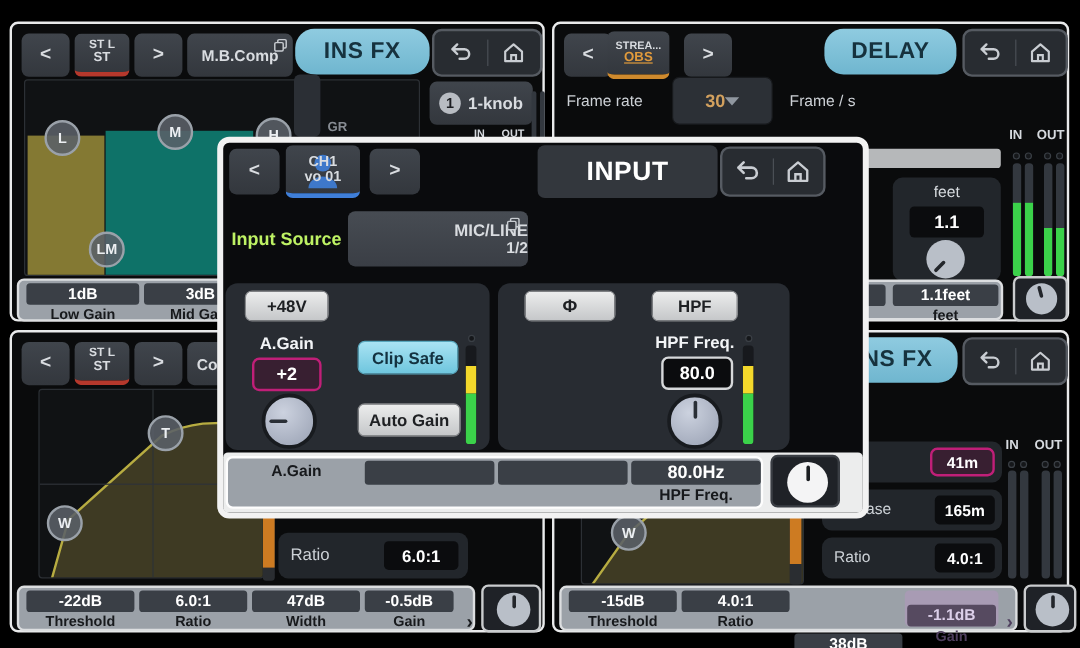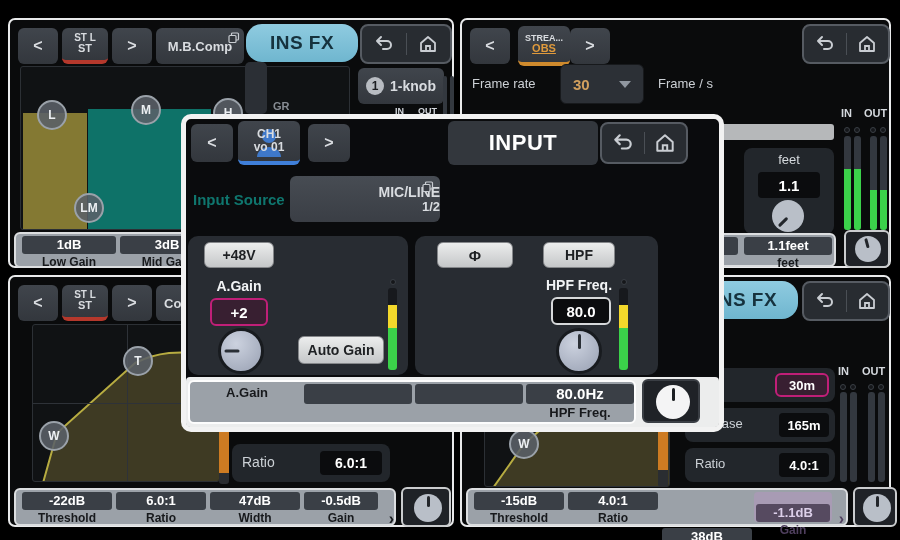--- a/index.html
+++ b/index.html
@@ -131,41 +131,42 @@
       </div>
       <div class="pcol" style="left:300px;width:94px;">
         <div class="pval"></div>
         <div class="plbl"></div>
       </div>
     </div>
   </div>
 
   <div class="panel" style="left:460px;top:18px;width:431px;height:250px;">
     <div class="hbtn" style="left:8px;top:8px;width:40px;height:36px;">&lt;</div>
-    <div class="hbtn two u-orange" style="left:56px;top:6px;width:52px;height:40px;">
+    <div class="hbtn two u-orange" style="left:44px;top:6px;width:52px;height:40px;">
       <span class="l1" style="font-size:9px;">STREA...</span>
       <span class="l2">OBS</span>
     </div>
     <div class="hbtn" style="left:108px;top:8px;width:40px;height:36px;">&gt;</div>
+    <div class="title cyan" style="left:225px;top:4px;width:110px;height:38px;">DELAY</div>
     <div class="navgrp" style="left:340px;top:4px;width:88px;height:40px;">
       <div class="half">
         <svg width="20" height="18" viewBox="0 0 20 18">
           <path d="M7 2 L3 6 L7 10 M3 6 H13 a4 4 0 0 1 0 8 H9" fill="none" stroke="#c9cdd2" stroke-width="2" stroke-linecap="round" stroke-linejoin="round"></path>
         </svg>
       </div>
       <div class="div"></div>
       <div class="half">
         <svg width="20" height="18" viewBox="0 0 20 18">
           <path d="M3 8 L10 2 L17 8 V16 H3 Z" fill="none" stroke="#c9cdd2" stroke-width="1.8" stroke-linejoin="round"></path>
           <path d="M8 16 V11 H12 V16" fill="none" stroke="#c9cdd2" stroke-width="1.8"></path>
         </svg>
       </div>
     </div>
     <span class="abs" style="left:10px;top:56px;font-size:13px;color:#ccd0d5;">Frame rate</span>
-    <div class="abs" style="left:98px;top:44px;width:84px;height:40px;background:#2c3036;border:1px solid #17191c;border-radius:6px;display:flex;align-items:center;justify-content:space-between;padding:0 12px;box-sizing:border-box;">
+    <div class="abs" style="left:98px;top:44px;width:84px;height:40px;background:#2c3036;border:1px solid #17191c;border-radius:6px;display:flex;align-items:center;justify-content:center;padding:0 24px;box-sizing:border-box;">
       <span style="color:#d2a05e;font-size:15px;font-weight:bold;">30</span>
       <span style="width:0;height:0;border-left:6px solid transparent;border-right:6px solid transparent;border-top:7px solid #9097a0;"></span>
     </div>
     <span class="abs" style="left:196px;top:56px;font-size:13px;color:#ccd0d5;">Frame / s</span>
     <div class="abs" style="left:100px;top:104px;width:272px;height:16px;background:#b6b8ba;border-radius:3px;"></div>
     <div class="abs" style="left:282px;top:128px;width:90px;height:86px;background:#22262b;border-radius:8px;">
       <div style="text-align:center;font-size:13px;color:#d6dade;margin-top:4px;">feet</div>
       <div class="vbox" style="left:14px;top:24px;width:62px;height:26px;font-size:15px;">1.1</div>
       <div class="knob flat" style="left:28px;top:52px;width:32px;height:32px;">
           <i style="transform:rotate(-135deg);"></i>
@@ -288,21 +289,21 @@
         <path d="M8 150 L39 106 L110 45 Q125 38 140 37 L186 36 L186 150 Z" fill="rgba(70,66,38,0.85)"></path>
         <path d="M8 150 L39 106 L110 45 Q125 38 140 37 L186 36" fill="none" stroke="#b7ac41" stroke-width="2"></path>
       </svg>
       <div class="bandc" style="left:24px;top:91px;">W</div>
     </div>
     <div class="mtrack" style="left:196px;top:105px;width:10px;height:105px;background:#2a2d31;">
       <div class="mfill" style="top:48px;height:40px;background:#cd7b22;"></div>
     </div>
     <div class="row" style="left:223px;top:91px;width:150px;height:34px;">
       <span class="rlbl"></span>
-      <div class="vbox mag" style="left:90px;top:5px;width:54px;height:24px;font-size:13px;">30m</div>
+      <div class="vbox mag" style="left:90px;top:5px;width:54px;height:24px;font-size:13px;">41m</div>
     </div>
     <div class="row" style="left:223px;top:131px;width:150px;height:34px;">
       <span class="rlbl">Release</span>
       <div class="vbox" style="left:94px;top:5px;width:50px;height:24px;font-size:13px;">165m</div>
     </div>
     <div class="row" style="left:223px;top:171px;width:150px;height:34px;">
       <span class="rlbl">Ratio</span>
       <div class="vbox" style="left:94px;top:5px;width:50px;height:24px;font-size:13px;">4.0:1</div>
     </div>
     <span class="smalllbl" style="left:376px;top:88px;">IN</span>
@@ -361,37 +362,38 @@
       </div>
       <div class="div"></div>
       <div class="half">
         <svg width="22" height="20" viewBox="0 0 20 18">
           <path d="M3 8 L10 2 L17 8 V16 H3 Z" fill="none" stroke="#c9cdd2" stroke-width="1.8" stroke-linejoin="round"></path>
           <path d="M8 16 V11 H12 V16" fill="none" stroke="#c9cdd2" stroke-width="1.8"></path>
         </svg>
       </div>
     </div>
 
-    <span class="abs" style="left:7px;top:72px;font-size:15px;font-weight:bold;color:#0f766e;">Input Source</span>
+    <span class="abs" style="left:7px;top:72px;font-size:15px;font-weight:bold;color:#bef264;">Input Source</span>
     <div class="hbtn two" style="left:104px;top:57px;width:150px;height:46px;background:linear-gradient(#474c53,#3a3e45);align-items:flex-end;">
       <span class="l1" style="font-size:14px;">MIC/LINE</span>
       <span class="l2" style="font-size:13px;">1/2</span>
       <svg class="copyicon" style="right:6px;top:5px;" viewBox="0 0 12 12">
         <rect x="3.5" y="1" width="7" height="7" rx="1" fill="none" stroke="#c8ccd1" stroke-width="1.2"></rect>
         <rect x="1" y="3.5" width="7" height="7" rx="1" fill="#3a3e45" stroke="#c8ccd1" stroke-width="1.2"></rect>
       </svg>
     </div>
 
     <div class="abs" style="left:2px;top:117px;width:220px;height:139px;background:#282c32;border-radius:10px;">
       <div class="btn-light" style="left:16px;top:6px;width:70px;height:26px;">+48V</div>
       <span class="abs" style="left:16px;top:42px;width:70px;text-align:center;font-size:14px;font-weight:bold;color:#f2f4f6;">A.Gain</span>
       <div class="vbox mag" style="left:22px;top:62px;width:58px;height:28px;font-size:15px;">+2</div>
       <div class="knob" style="left:30px;top:92px;width:46px;height:46px;">
           <i style="transform:rotate(-90deg);"></i>
         </div>
+      <div class="btn-cyan" style="left:110px;top:48px;width:84px;height:28px;">Clip Safe</div>
       <div class="btn-light" style="left:110px;top:100px;width:86px;height:28px;">Auto Gain</div>
       <div class="mdot" style="left:202px;top:43px;"></div>
       <div class="mtrack" style="left:200px;top:52px;width:9px;height:82px;background:#17191d;">
         <div class="mfill" style="top:17px;height:23px;background:#f3d82b;"></div>
         <div class="mfill" style="top:40px;height:42px;background:#3bd24a;"></div>
       </div>
     </div>
 
     <div class="abs" style="left:229px;top:117px;width:243px;height:139px;background:#282c32;border-radius:10px;">
       <div class="btn-light" style="left:22px;top:6px;width:76px;height:26px;font-size:15px;">Φ</div>

